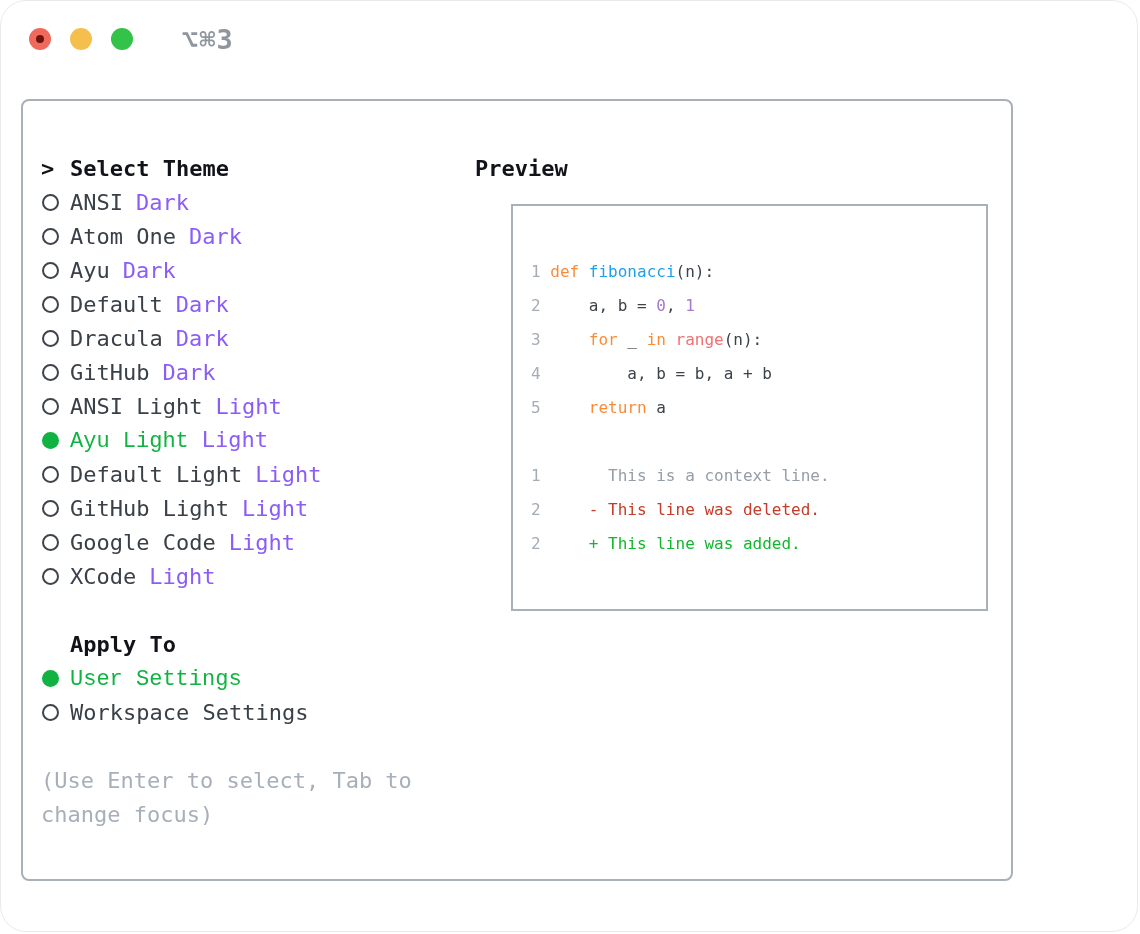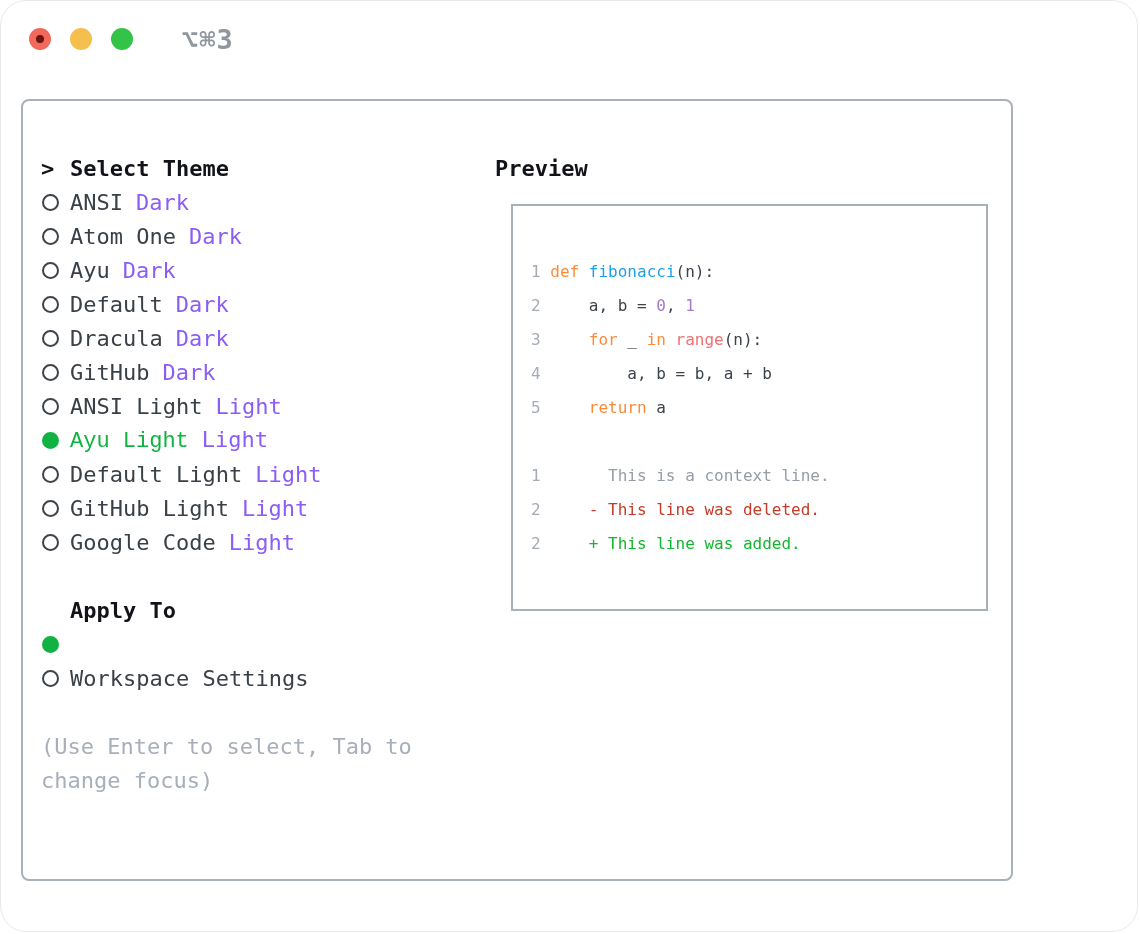--- a/index.html
+++ b/index.html
@@ -25,21 +25,21 @@
   .marker .caret{font-weight:bold;color:#111318;}
   .circle{width:13px;height:13px;border:2px solid #3e444c;border-radius:50%;box-sizing:content-box;margin-left:1px;}
   .row.selected .circle{background:#10b341;border-color:#10b341;}
   .row.selected .name{color:#10b341;font-family:Liberation Mono, monospace;}
   .hdr{font-weight:bold;color:#111318;}
   .name{color:#3a4048;margin-top:32px;}
   .variant{color:#8b5cf6;margin-left:13px;}
   .row.hint{color:#a7afba;}
 
   
-  .preview-title{position:absolute;left:472px;top:50px;height:34px;display:flex;align-items:center;font-size:22px;font-weight:bold;color:#111318;}
+  .preview-title{position:absolute;left:452px;top:50px;height:34px;display:flex;align-items:center;font-size:22px;font-weight:bold;color:#111318;}
   .preview-box{position:absolute;left:488px;top:103px;width:477px;height:407px;border:2px solid #a9b0ba;box-sizing:border-box;background:#fff;}
   .code{padding:49px 12px 0 18px;font-size:16px;}
   .code-line{height:34px;line-height:34px;white-space:pre;}
   .tok.ln{color:#a4acb6;}
   .tok.plain{color:#3d434b;}
   .tok.kw{color:#f98c3a;}
   .tok.fn{color:#1e9fe8;}
   .tok.num{color:#a37acc;}
   .tok.call{color:#f07171;}
   .tok.ctx{color:#959da7;}
@@ -70,28 +70,29 @@
           <div class="row"><span class="marker"><span class="circle"></span></span><span class="label"><span class="name">Atom One</span><span class="variant">Dark</span></span></div>
           <div class="row"><span class="marker"><span class="circle"></span></span><span class="label"><span class="name">Ayu</span><span class="variant">Dark</span></span></div>
           <div class="row"><span class="marker"><span class="circle"></span></span><span class="label"><span class="name">Default</span><span class="variant">Dark</span></span></div>
           <div class="row"><span class="marker"><span class="circle"></span></span><span class="label"><span class="name">Dracula</span><span class="variant">Dark</span></span></div>
           <div class="row"><span class="marker"><span class="circle"></span></span><span class="label"><span class="name">GitHub</span><span class="variant">Dark</span></span></div>
           <div class="row"><span class="marker"><span class="circle"></span></span><span class="label"><span class="name">ANSI Light</span><span class="variant">Light</span></span></div>
           <div class="row selected"><span class="marker"><span class="circle"></span></span><span class="label"><span class="name">Ayu Light</span><span class="variant">Light</span></span></div>
           <div class="row"><span class="marker"><span class="circle"></span></span><span class="label"><span class="name">Default Light</span><span class="variant">Light</span></span></div>
           <div class="row"><span class="marker"><span class="circle"></span></span><span class="label"><span class="name">GitHub Light</span><span class="variant">Light</span></span></div>
           <div class="row"><span class="marker"><span class="circle"></span></span><span class="label"><span class="name">Google Code</span><span class="variant">Light</span></span></div>
+          <div class="row"><span class="marker"><span class="circle"></span></span><span class="label"><span class="name">XCode</span><span class="variant">Light</span></span></div>
         </div>
       <div class="row"></div>
       <div class="row">
         <span class="marker"></span>
         <span class="label hdr">Apply To</span>
       </div>
       <div id="apply-list">
-          <div class="row selected"><span class="marker"><span class="circle"></span></span></div>
+          <div class="row selected"><span class="marker"><span class="circle"></span></span><span class="label"><span class="name">User Settings</span></span></div>
           <div class="row"><span class="marker"><span class="circle"></span></span><span class="label"><span class="name">Workspace Settings</span></span></div>
         </div>
       <div class="row"></div>
       <div id="hint">
           <div class="row hint">(Use Enter to select, Tab to</div>
           <div class="row hint">change focus)</div>
         </div>
     </div>
 
     <div class="preview-title">Preview</div>

